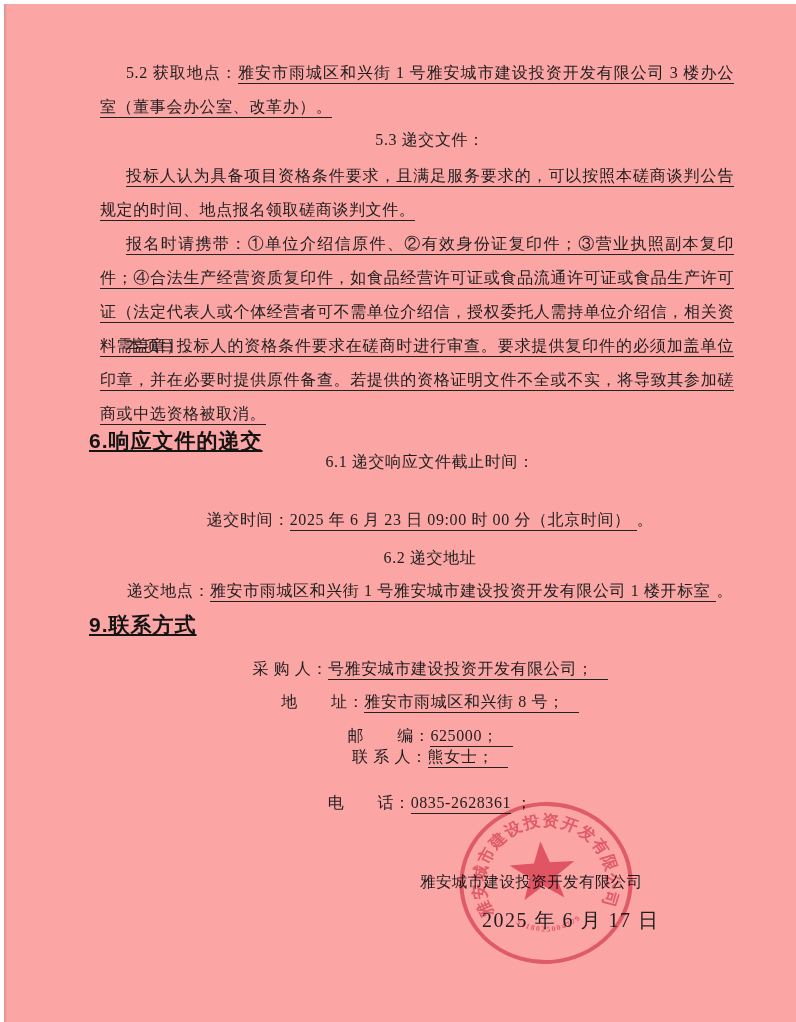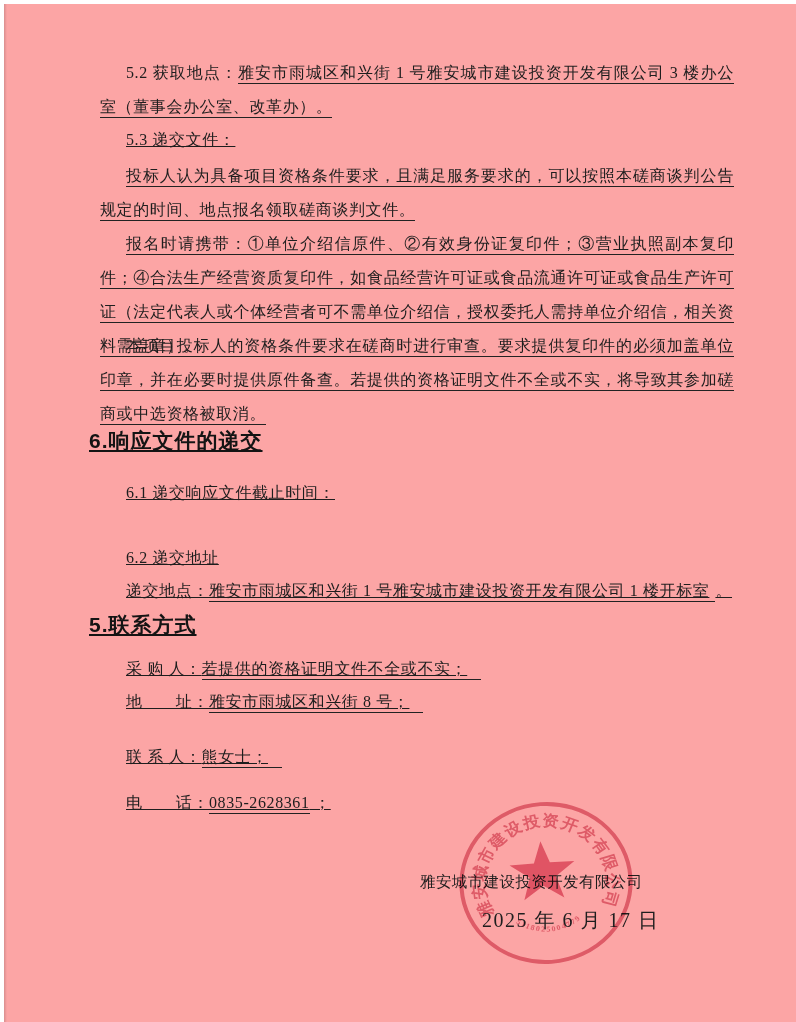--- a/index.html
+++ b/index.html
@@ -11,21 +11,21 @@
   .page::before{ 
     content:"";position:absolute;left:0;top:0;bottom:0;width:3px;
     background:linear-gradient(90deg,rgba(0,0,0,.14),rgba(0,0,0,0));
     z-index:5;pointer-events:none;
   }
   .para{
     position:absolute;left:96px;width:634px;
     font-size:16px;line-height:34px;letter-spacing:0.6px;
     text-align:justify;
   }
-  .single{text-align:left;white-space:nowrap;text-decoration:underline;}
+  .single{text-align:center;white-space:nowrap;}
   .indent{text-indent:26px;}
   .ul{border-bottom:1.4px solid #222;padding-bottom:2px;}
   .pad14{padding-right:14px;}
   .pad6{padding-right:6px;}
   .h{
     position:absolute;left:85px;
     font-family:"Liberation Sans",sans-serif;font-weight:700;
     font-size:21px;line-height:30px;color:#141414;letter-spacing:1px;
     white-space:nowrap;
     text-decoration:underline;
@@ -56,33 +56,35 @@
   <p class="para indent single" style="top:103px">5.3 递交文件：</p>
 
   <p class="para indent" style="top:139px"><span class="ul">投标人认为具备项目资格条件要求，且满足服务要求的，可以按照本磋商谈判公告规定的时间、地点报名领取磋商谈判文件。</span></p>
 
   <p class="para indent" style="top:207px"><span class="ul">报名时请携带：①单位介绍信原件、②有效身份证复印件；③营业执照副本复印件；④合法生产经营资质复印件，如食品经营许可证或食品流通许可证或食品生产许可证（法定代表人或个体经营者可不需单位介绍信，授权委托人需持单位介绍信，相关资料需盖章）。</span></p>
 
   <p class="para indent" style="top:309px"><span class="ul">本项目投标人的资格条件要求在磋商时进行审查。要求提供复印件的必须加盖单位印章，并在必要时提供原件备查。若提供的资格证明文件不全或不实，将导致其参加磋商或中选资格被取消。</span></p>
 
   <h2 class="h" style="top:405px">6.响应文件的递交</h2>
 
-  <p class="para indent single" style="top:456px">6.1 递交响应文件截止时间：</p>
+  <p class="para indent single" style="top:425px">6.1 递交响应文件截止时间：</p>
 
+  <p class="para indent single" style="top:483px"><span>递交时间：</span><span class="ul pad6">2025 年 6 月 23 日 09:00 时 00 分（北京时间）</span><span>。</span></p>
 
   <p class="para indent single" style="top:521px">6.2 递交地址</p>
 
   <p class="para indent single" style="top:554px"><span>递交地点：</span><span class="ul pad6">雅安市雨城区和兴街 1 号雅安城市建设投资开发有限公司 1 楼开标室</span><span>。</span></p>
 
-  <h2 class="h" style="top:589px">5.联系方式</h2>
+  <h2 class="h" style="top:589px">9.联系方式</h2>
 
-  <p class="para indent single" style="top:632px"><span>采 购 人：</span><span class="ul pad14">若提供的资格证明文件不全或不实；</span><span></span></p>
+  <p class="para indent single" style="top:632px"><span>采 购 人：</span><span class="ul pad14">号雅安城市建设投资开发有限公司；</span><span></span></p>
 
   <p class="para indent single" style="top:665px"><span>地　　址：</span><span class="ul pad14">雅安市雨城区和兴街 8 号；</span><span></span></p>
 
+  <p class="para indent single" style="top:699px"><span>邮　　编：</span><span class="ul pad14">625000；</span><span></span></p>
 
   <p class="para indent single" style="top:720px"><span>联 系 人：</span><span class="ul pad14">熊女士；</span><span></span></p>
 
   <p class="para indent single" style="top:766px"><span>电　　话：</span><span class="ul">0835-2628361</span><span> ；</span></p>
 
   <div class="sig-company">雅安城市建设投资开发有限公司</div>
   <div class="sig-date">2025 年 6 月 17 日</div>
 
   <div class="seal">
     <svg viewBox="0 0 200 200" preserveAspectRatio="none">

